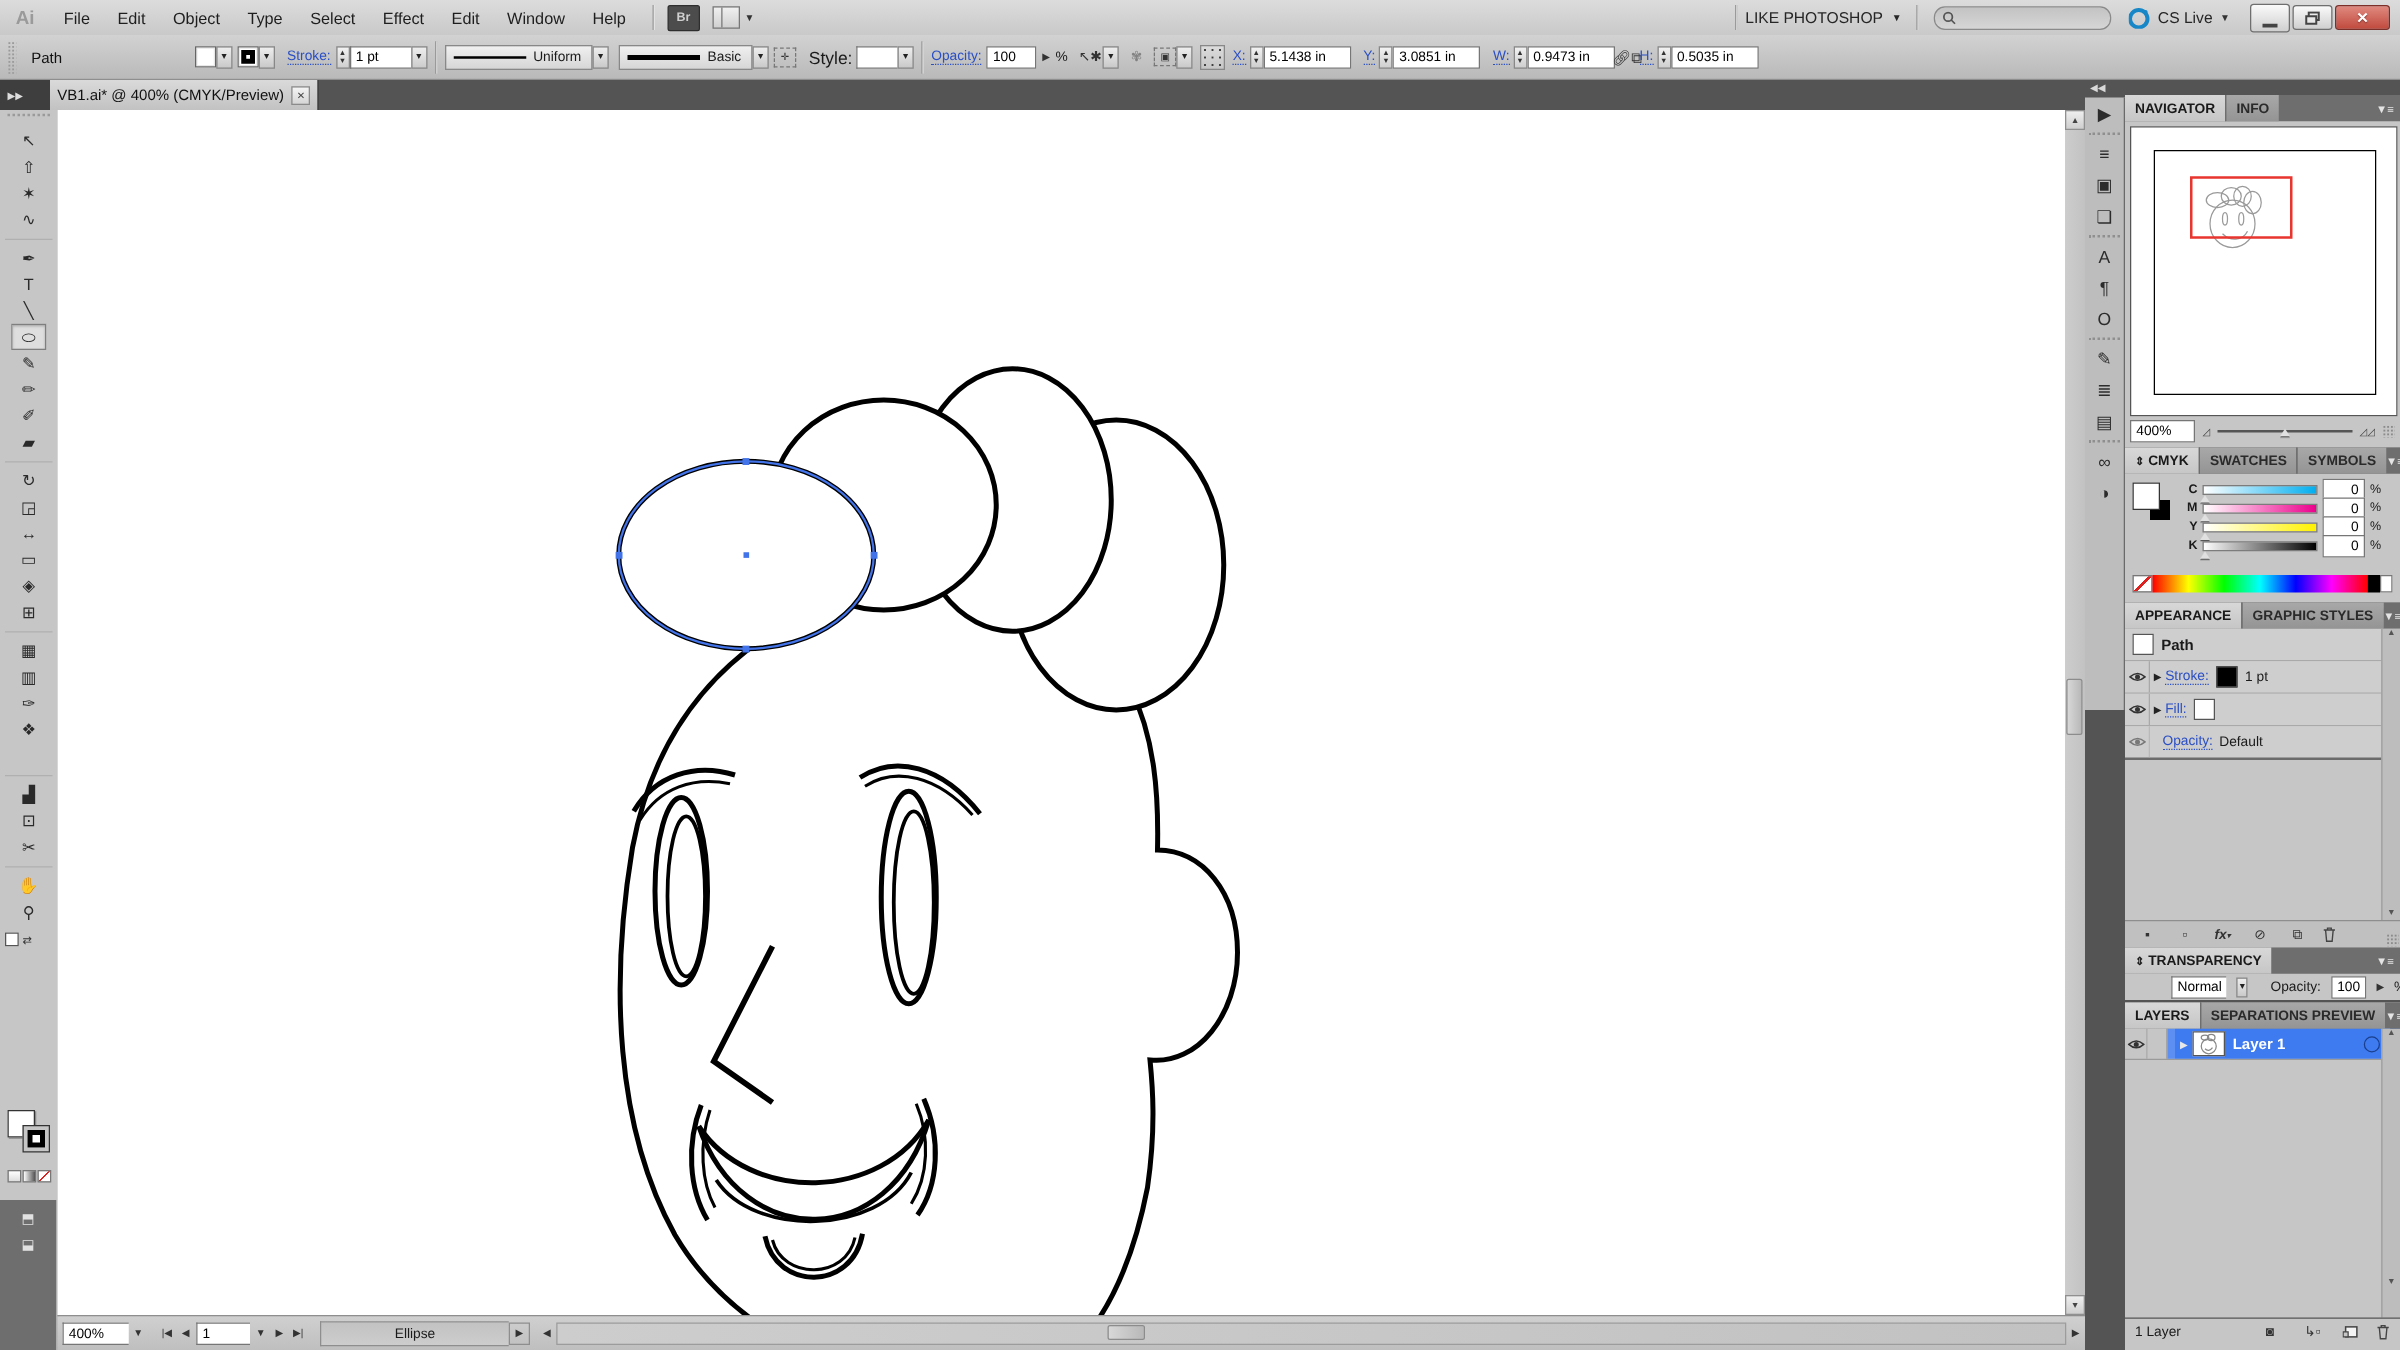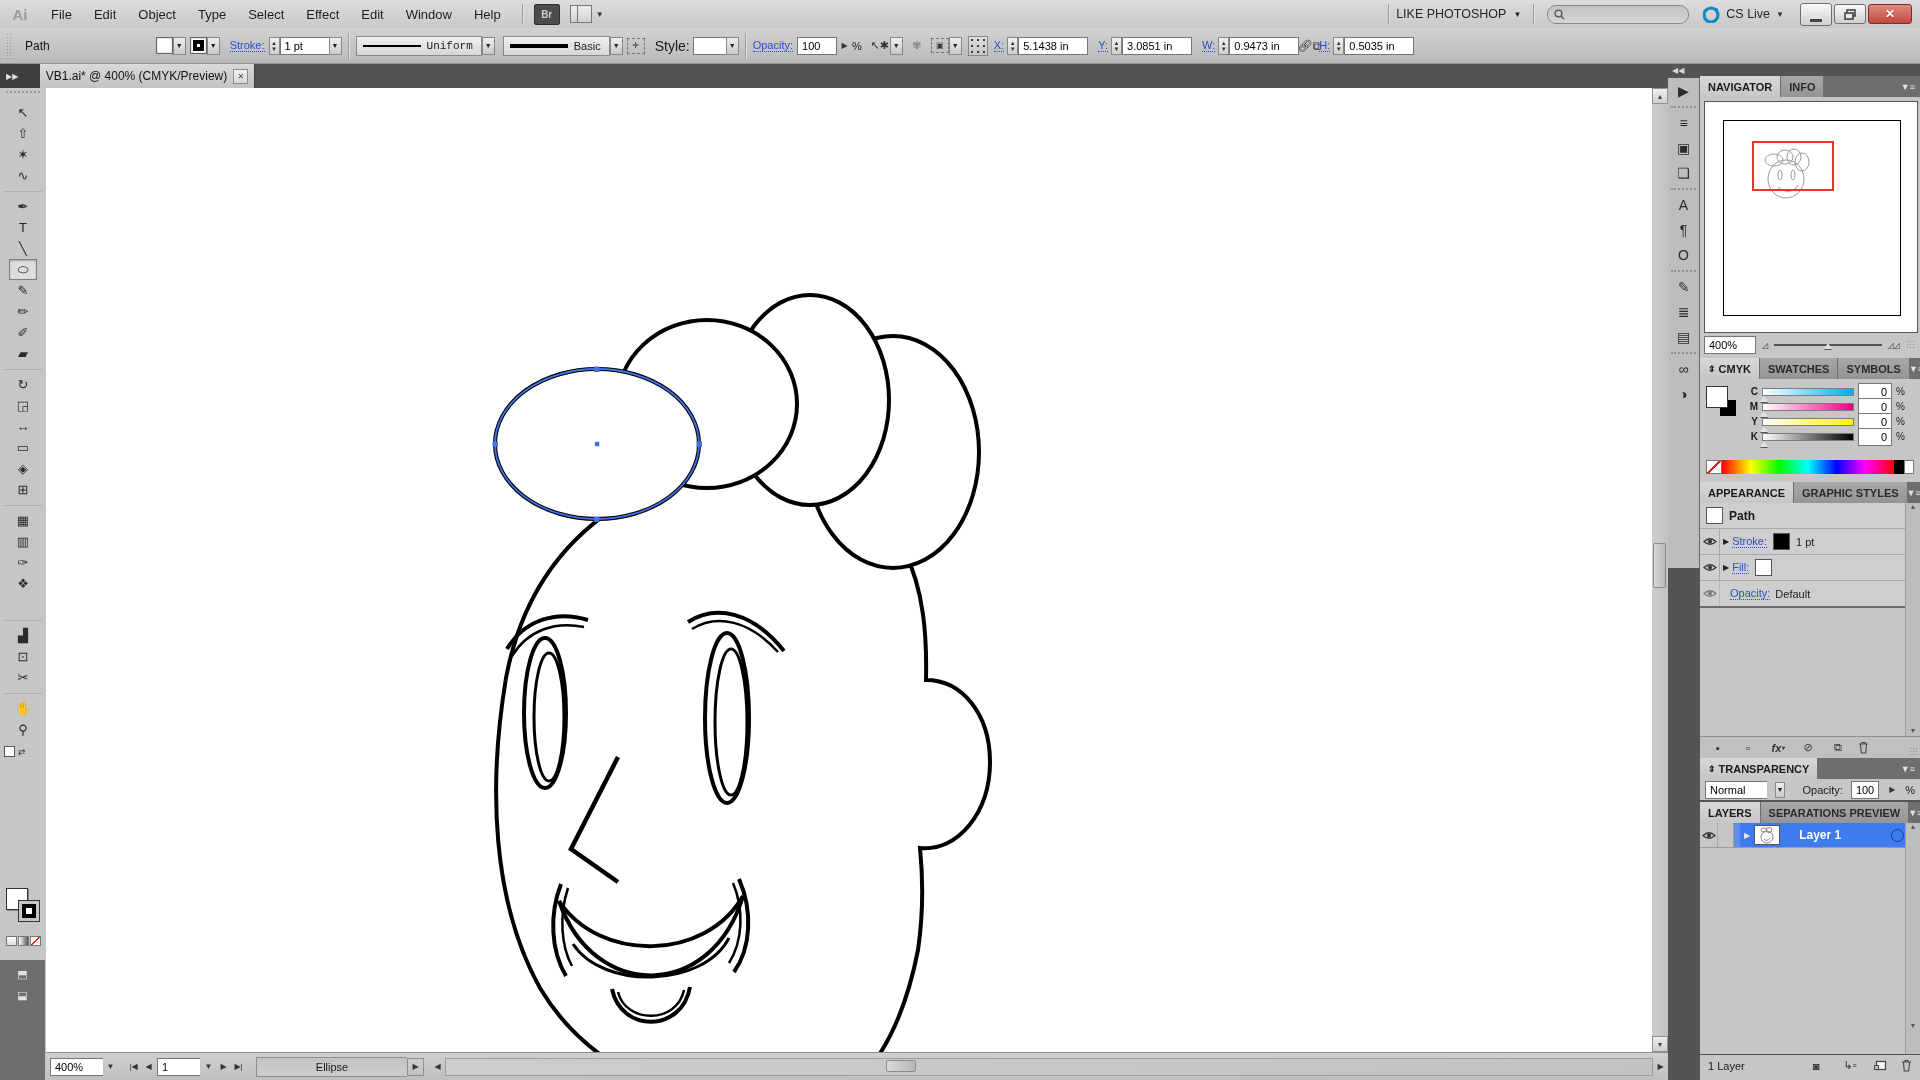--- a/index.html
+++ b/index.html
@@ -154,21 +154,21 @@
         <span>▲</span>
         <span>▼</span>
       </div>
     <div class="row">
       <div class="box" style="width:40px;border-right:none;">1 pt</div>
       <div class="dd" style="background:linear-gradient(#eee,#ccc);">▼</div>
     </div>
     <div class="sep"></div>
     <div class="row" style="border:1px solid #888;height:18px;background:linear-gradient(#f0f0f0,#d6d6d6);padding:0 2px;">
       <div class="linepreview"></div>
-      <span style="font-size:11px;margin-right:6px;font-family:Liberation Mono, monospace;">Uniform</span>
+      <span style="font-size:11px;margin-right:6px;">Uniform</span>
     </div>
     <div class="dd">▼</div>
     <div style="width:8px;"></div>
     <div class="row" style="border:1px solid #888;height:18px;background:linear-gradient(#f0f0f0,#d6d6d6);padding:0 2px;">
       <div class="linepreview" style="height:4px;"></div>
       <span style="font-size:11px;margin-right:6px;">Basic</span>
     </div>
     <div class="dd">▼</div>
     <div class="bicon" style="margin:0 4px;border:1px dashed #777;width:16px;height:14px;font-size:8px;">✛</div>
     <div style="font-size:14px;margin:0 3px 0 6px;">Style:</div>
@@ -543,21 +543,21 @@
   </div>
 
   <div class="panel" style="top:758px;height:42px;">
     <div class="tabrow">
       <div class="ptab on">
           <span style="font-size:9px;margin-right:3px;">⇕</span>
           <span>TRANSPARENCY</span>
         </div>
       <div class="pmenu">▼≡</div>
     </div>
-    <div class="row" style="height:21px;padding:0 5px;gap:8px;">
+    <div class="row" style="height:21px;padding:0 5px;gap:8px;margin-left:32px;">
       <div class="box" style="width:80px;border-right:none;">Normal</div>
       <div class="dd" style="height:16px;">▼</div>
       <div style="font-size:11px;margin-left:10px;">Opacity:</div>
       <div class="box" style="width:26px;">100</div>
       <div class="navbtn">▶</div>
       <div style="font-size:11px;">%</div>
     </div>
   </div>
 
   <div class="panel" style="top:802px;height:278px;">
@@ -578,21 +578,21 @@
       <div style="flex:1;background:#3f7bf0;display:flex;align-items:center;position:relative;">
         <div style="color:#e8e8e8;font-size:8px;margin:0 4px;">▶</div>
         <svg width="24" height="18" viewBox="0 0 24 18" style="background:#fff;border:1px solid #555;">
           <g fill="none" stroke="#888" stroke-width="1">
               <ellipse cx="12" cy="11" rx="6" ry="6"></ellipse>
               <ellipse cx="9" cy="4" rx="3" ry="2"></ellipse>
               <ellipse cx="14" cy="4" rx="3" ry="2.5"></ellipse>
               <path d="M9,13 q3,3 6,-1"></path>
             </g>
         </svg>
-        <div style="color:#fff;font-weight:bold;font-size:12px;margin-left:19px;">Layer 1</div>
+        <div style="color:#fff;font-weight:bold;font-size:12px;margin-left:6px;">Layer 1</div>
         <div style="margin-left:auto;width:11px;height:11px;border:1.5px solid #1a3e8c;border-radius:50%;"></div>
         <div style="width:8px;height:8px;background:#7ea4f5;margin:0 4px;"></div>
         <div style="position:absolute;right:0;top:0;width:0;height:0;border-left:8px solid transparent;border-top:8px solid #111;"></div>
       </div>
     </div>
     <div class="scrollcol" style="height:232px;top:21px;">
       <div style="text-align:center;font-size:7px;color:#555;">▲</div>
       <div class="abs" style="bottom:26px;width:100%;text-align:center;font-size:7px;color:#555;">▼</div>
     </div>
     <div class="row abs" style="left:0;bottom:4px;width:220px;height:22px;border-top:1px solid #555;background:#c6c6c6;padding:0 8px;box-sizing:border-box;gap:14px;">

